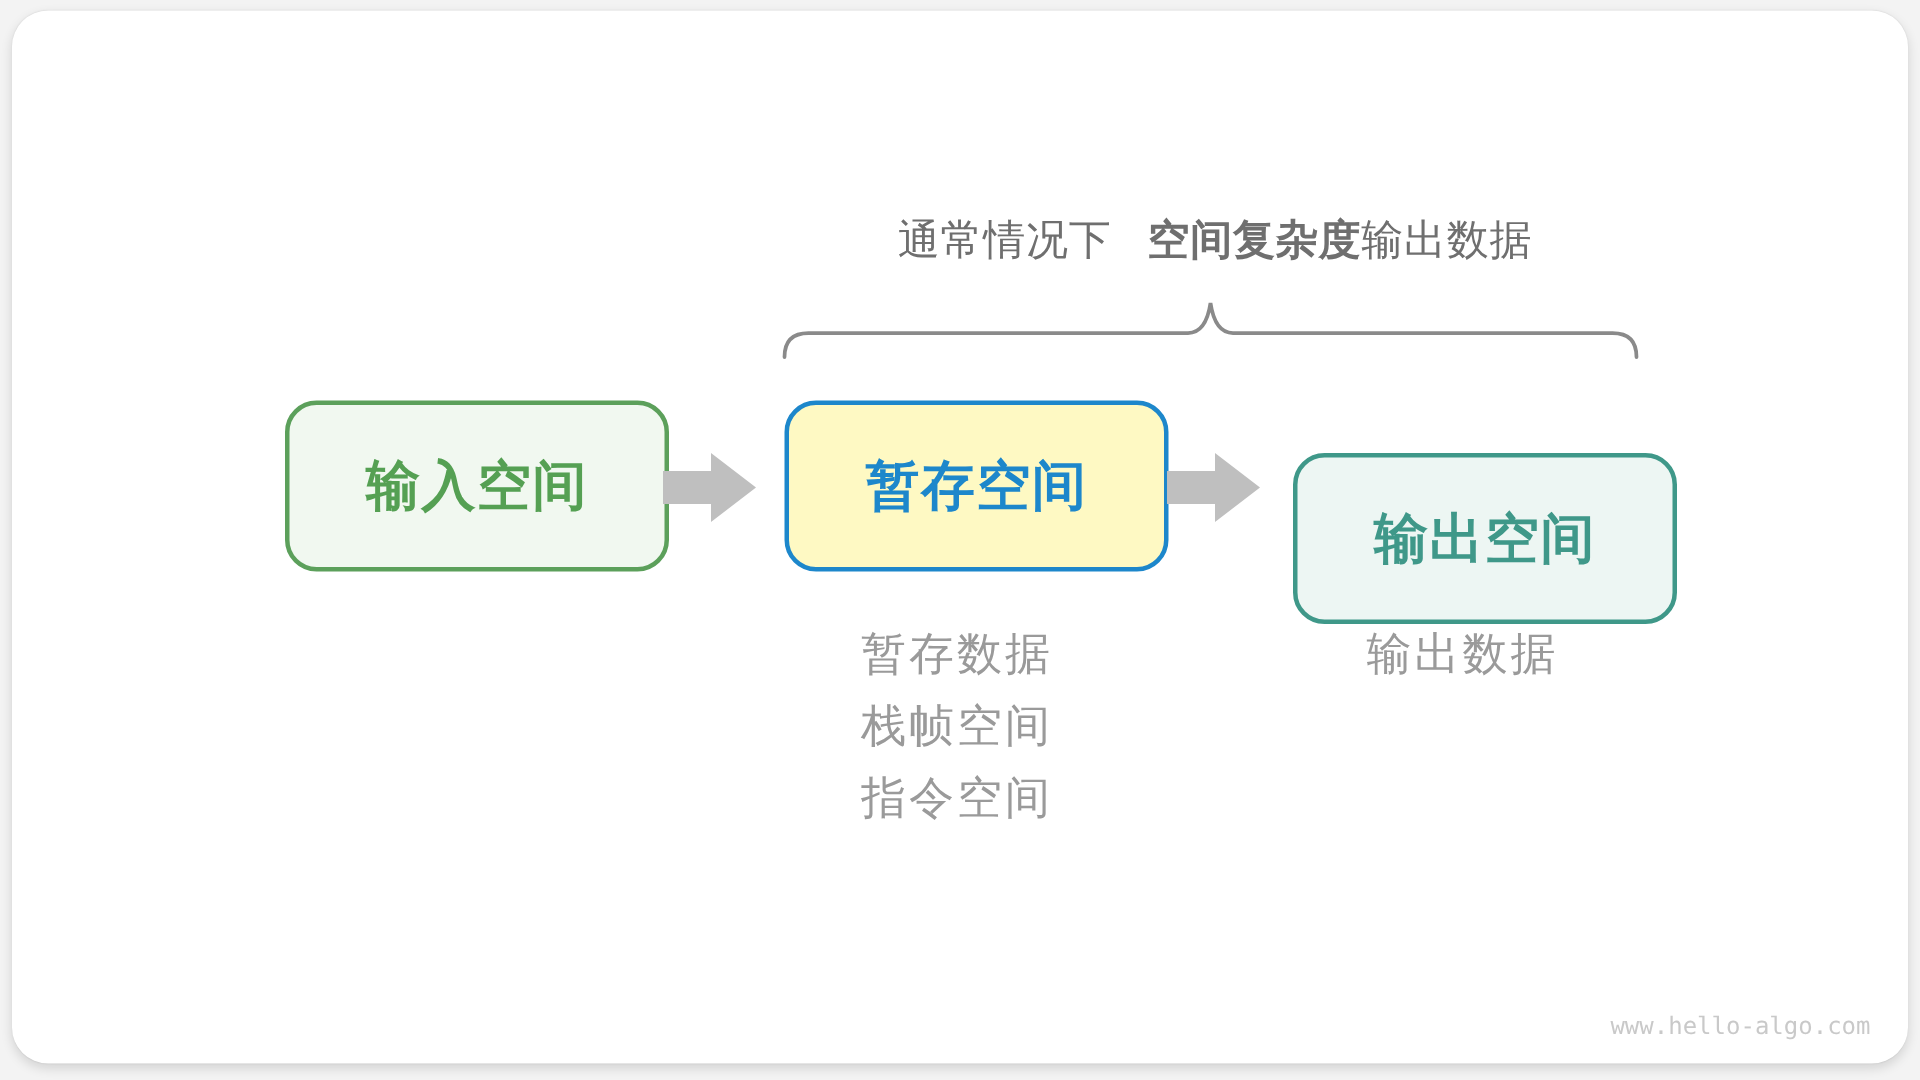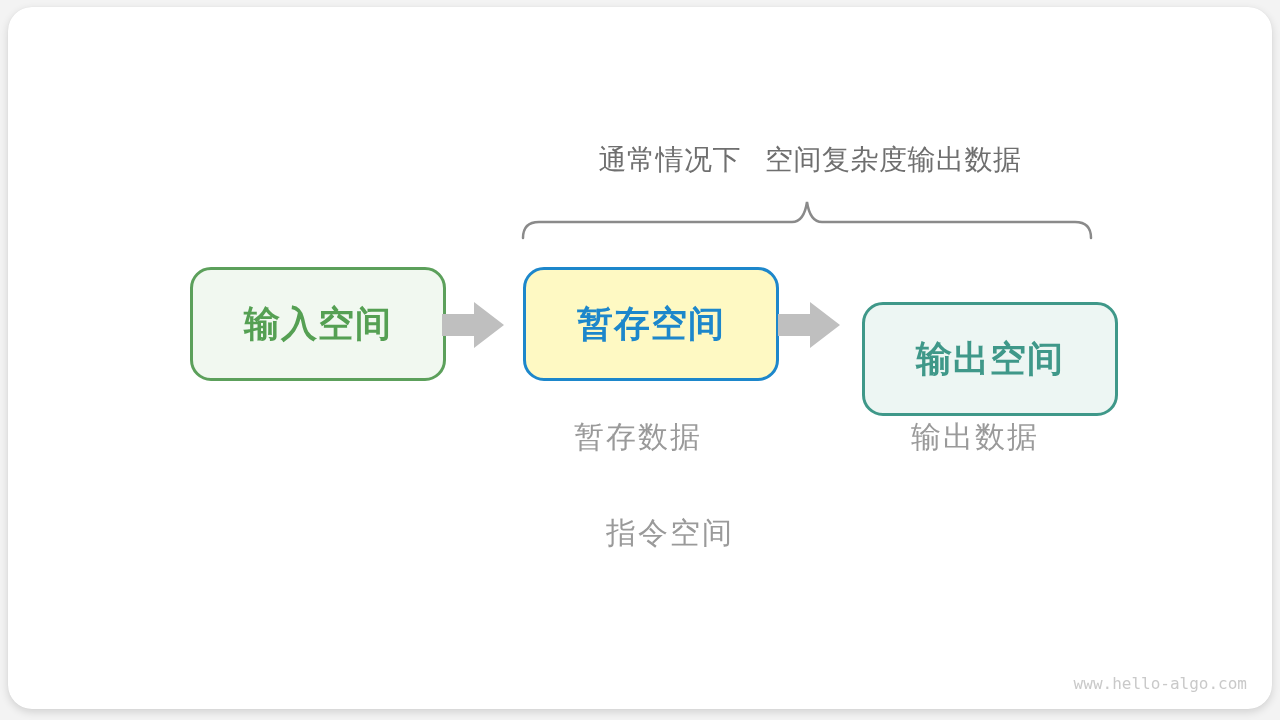--- a/index.html
+++ b/index.html
@@ -22,21 +22,21 @@
   }
   .title {
     position: absolute;
     left: 810px; top: 143px;
     transform: translateX(-50%);
     white-space: nowrap;
     font-size: 28px;
     line-height: 34px;
     letter-spacing: 0.5px;
   }
-  .title .bold { font-weight: 400; margin-left: 24px; }
+  .title .bold { font-weight: 700; margin-left: 24px; }
   .brace {
     position: absolute;
     left: 515px; top: 195px;
   }
   .node-box {
     position: absolute;
     top: 267px;
     width: 256px; height: 114px;
     box-sizing: border-box;
     border: 3px solid;
@@ -97,18 +97,19 @@
 
   <svg class="arrow-svg arrow-1" width="62" height="46" viewBox="0 0 62 46">
     <polygon points="0,12 32,12 32,0 62,23 32,46 32,34 0,34" style="fill: rgb(191, 191, 191);"></polygon>
   </svg>
   <svg class="arrow-svg arrow-2" width="62" height="46" viewBox="0 0 62 46">
     <polygon points="0,12 32,12 32,0 62,23 32,46 32,34 0,34" style="fill: rgb(191, 191, 191);"></polygon>
   </svg>
 
 
   <div class="sub-label" style="left: 638px; top: 418px; color: rgb(154, 154, 154);">暂存数据</div>
-  <div class="sub-label" style="left: 638px; top: 514px; color: rgb(154, 154, 154); margin-left: 32px;">指令空间</div>
+  <div class="sub-label" style="left: 638px; top: 466px; color: rgb(154, 154, 154);">栈帧空间</div>
+  <div class="sub-label" style="left: 638px; top: 514px; color: rgb(154, 154, 154);">指令空间</div>
 
   <div class="sub-label" style="left: 975px; top: 418px; color: rgb(154, 154, 154);">输出数据</div>
 
   <div class="watermark" style="color: rgb(201, 201, 201);">www.hello-algo.com</div>
 </div>
 
 </body></html>

